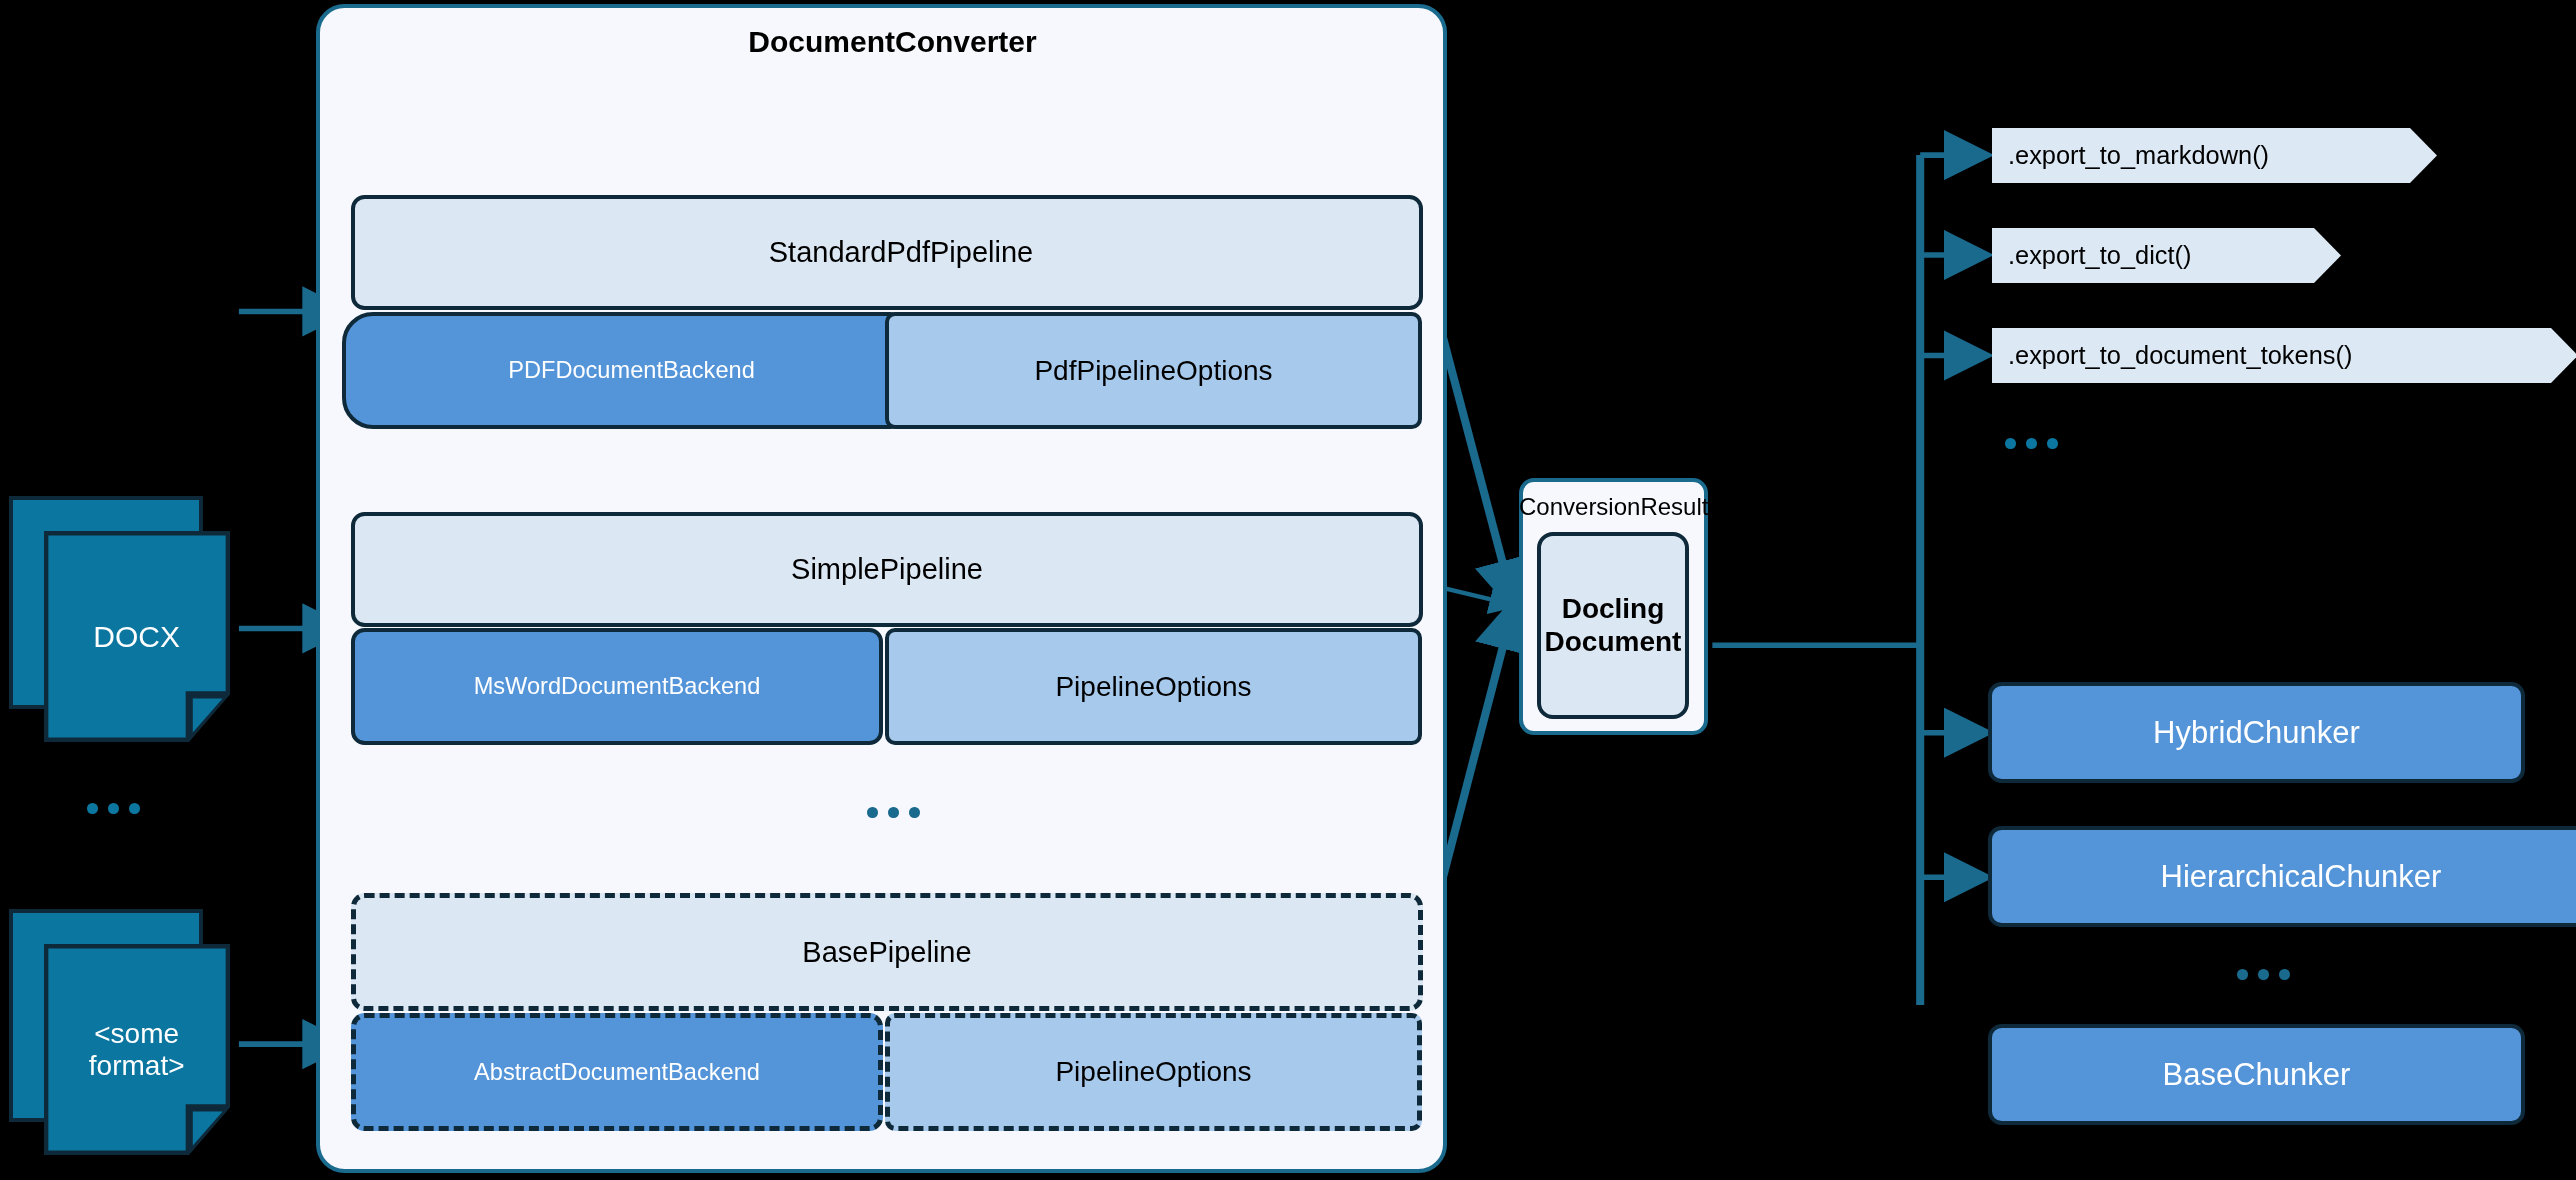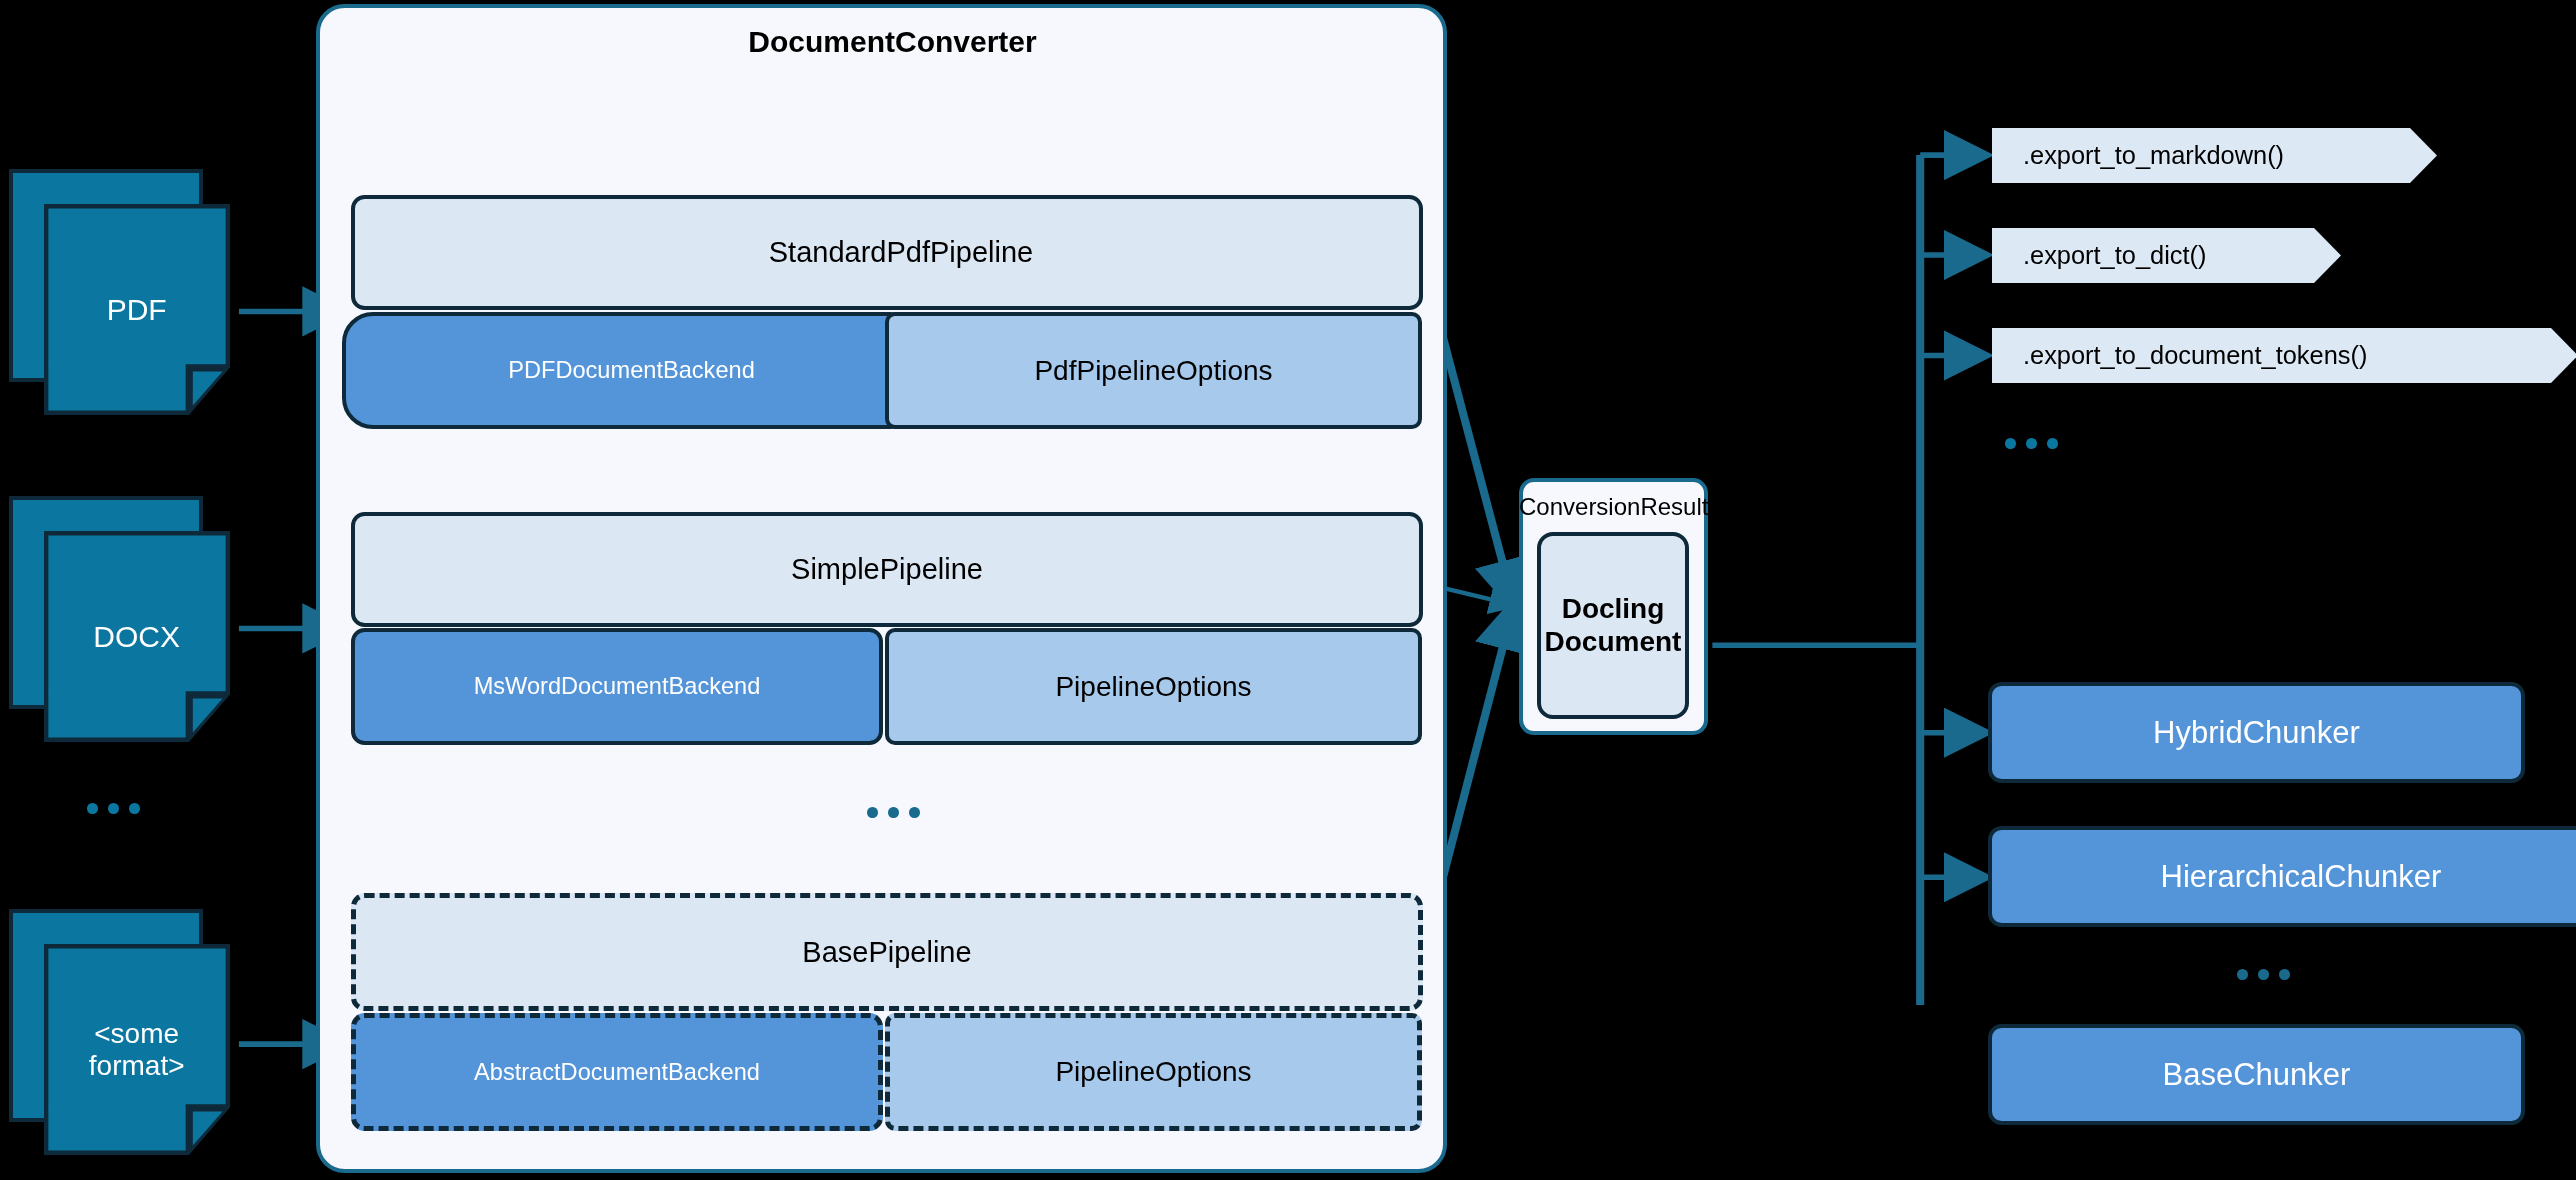--- a/index.html
+++ b/index.html
@@ -41,21 +41,21 @@
   #conv-result-label{left:1519px;top:493px;width:189px;text-align:center;
                      font-size:24px;color:#000;}
   #docling-doc{left:1537px;top:532px;width:152px;height:187px;
                background:#dce7f4;border:4.3px solid #0e2a3a;border-radius:16px;
                display:flex;align-items:center;justify-content:center;
                text-align:center;font-size:28px;font-weight:bold;color:#000;
                line-height:1.16;}
 
   
   .export-item{height:55px;background:#dce9f5;color:#000;font-size:25.4px;
-               display:flex;align-items:center;padding-left:31px;
+               display:flex;align-items:center;padding-left:16px;
                clip-path:polygon(0 0, calc(100% - 27px) 0, 100% 50%, calc(100% - 27px) 100%, 0 100%);}
 
   
   .chunker{background:#5494d8;border:4.3px solid #0e2a3a;border-radius:13.6px;
            display:flex;align-items:center;justify-content:center;
            color:#fff;font-size:31px;}
 
   
   .ellipsis{display:flex;gap:10.5px;align-items:center;}
   .ellipsis i{display:block;width:10.5px;height:10.5px;border-radius:50%;background:#0b769f;}
@@ -91,31 +91,20 @@
     <path d="M3095,250 L3095,1620" stroke="#1a6a8e" stroke-width="13" fill="none"></path>
 
     <line x1="3095" y1="250" x2="3198" y2="250" stroke="#1a6a8e" stroke-width="9" marker-end="url(#ah)"></line>
     <line x1="3095" y1="411" x2="3198" y2="411" stroke="#1a6a8e" stroke-width="9" marker-end="url(#ah)"></line>
     <line x1="3095" y1="573" x2="3198" y2="573" stroke="#1a6a8e" stroke-width="9" marker-end="url(#ah)"></line>
 
     <line x1="3095" y1="1181" x2="3198" y2="1181" stroke="#1a6a8e" stroke-width="9" marker-end="url(#ah)"></line>
     <line x1="3095" y1="1414" x2="3198" y2="1414" stroke="#1a6a8e" stroke-width="9" marker-end="url(#ah)"></line>
   </svg>
 
-  <div class="doc-icon" style="left:8.7px;top:169px;width:231px;height:248px;">
-    <div class="doc-back"></div>
-    <div class="doc-front">
-      <svg width="186" height="211" viewBox="0 0 300 340">
-        <path d="M3.5,3.5 H296.5 V262 L232,336.5 H3.5 Z" fill="#0b769f" stroke="#0e2a3a" stroke-width="7"></path>
-        <path d="M296.5,262 L232,262 L232,336.5 Z" fill="#0e2a3a" stroke="#0e2a3a" stroke-width="7"></path>
-        <path d="M288,270 L240,270 L240,325 Z" fill="#0b769f"></path>
-      </svg>
-    </div>
-    <div class="doc-label">PDF</div>
-  </div>
 
   <div class="doc-icon" style="left:8.7px;top:496px;width:231px;height:248px;">
     <div class="doc-back"></div>
     <div class="doc-front">
       <svg width="186" height="211" viewBox="0 0 300 340">
         <path d="M3.5,3.5 H296.5 V262 L232,336.5 H3.5 Z" fill="#0b769f" stroke="#0e2a3a" stroke-width="7"></path>
         <path d="M296.5,262 L232,262 L232,336.5 Z" fill="#0e2a3a" stroke="#0e2a3a" stroke-width="7"></path>
         <path d="M288,270 L240,270 L240,325 Z" fill="#0b769f"></path>
       </svg>
     </div>

